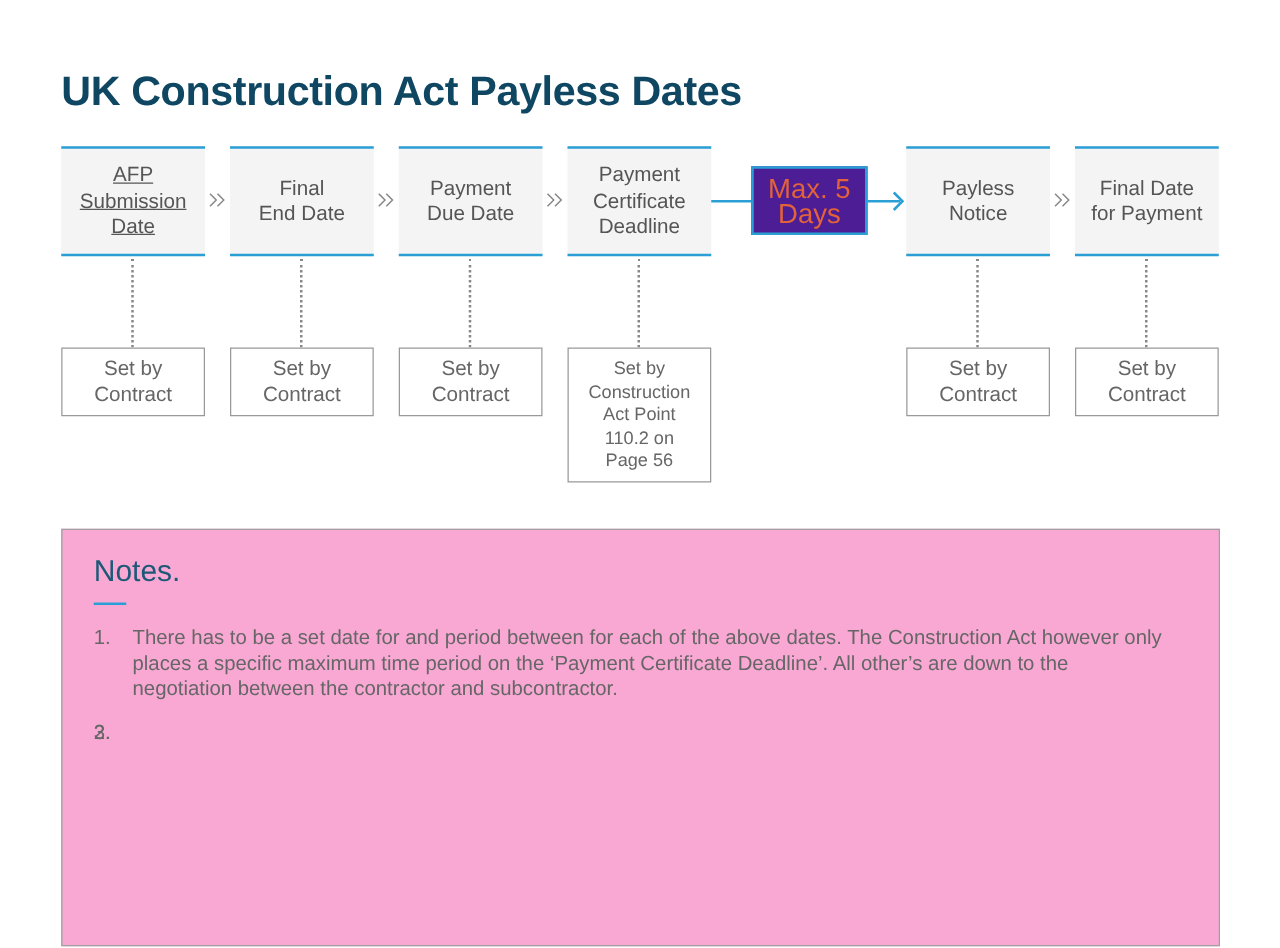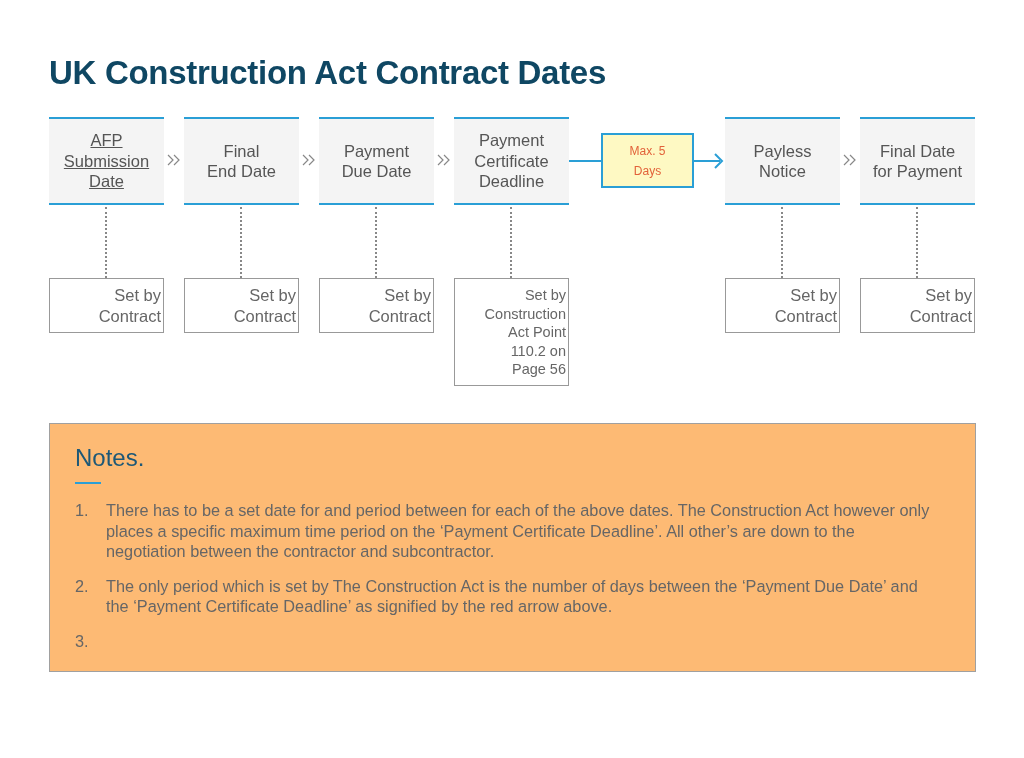--- a/index.html
+++ b/index.html
@@ -22,47 +22,47 @@
     .chev {
       position: absolute; top: 150px; width: 18px; height: 20px;
       display: flex; align-items: center; justify-content: center;
     }
     .dotline {
       position: absolute; top: 207px; width: 0; height: 71px;
       border-left: 2px dotted #888;
     }
     .sub {
       position: absolute; top: 278px; width: 115px; box-sizing: border-box;
-      border: 1px solid #999; background: #fff; text-align: right;
+      border: 1px solid #999; background: #fff; text-align: center;
       font-size: 16.5px; line-height: 20.5px; color: #666; padding: 6px 2px;
       white-space: pre-line;
     }
     .sub.small { font-size: 14.5px; line-height: 18.5px; padding: 7px 2px 6px; }
     .maxbox {
       position: absolute; left: 601px; top: 133px; width: 93px; height: 55px; box-sizing: border-box;
-      border: 2px solid #2a9fd6; background: #fef9c3; display: flex; align-items: center; justify-content: center;
-      text-align: center; color: #e2623a; font-size: 12px; line-height: 20px; white-space: pre-line;
+      border: 2px solid #2a9fd6; background: #4c1d95; display: flex; align-items: center; justify-content: center;
+      text-align: center; color: #e2623a; font-size: 22px; line-height: 20px; white-space: pre-line;
     }
     .hline { position: absolute; height: 0; border-top: 2px solid #2a9fd6; top: 160px; }
     .notes {
-      position: absolute; left: 49px; top: 423px; width: 927px; height: 249px; box-sizing: border-box;
-      border: 1px solid #a0a0a0; background: #fdba74;
+      position: absolute; left: 49px; top: 423px; width: 927px; height: 334px; box-sizing: border-box;
+      border: 1px solid #a0a0a0; background: #f9a8d4;
     }
     .notes-title {
       position: absolute; left: 25px; top: 20px; font-size: 24px; color: #1d5877; margin: 0; font-weight: normal;
     }
     .notes-rule { position: absolute; left: 25px; top: 58px; width: 26px; height: 0; border-top: 2px solid #2a9fd6; }
     .notes ol { position: absolute; left: 25px; top: 76px; margin: 0; padding: 0; list-style: none; width: 860px; }
     .notes li { position: relative; padding-left: 31px; font-size: 16.3px; line-height: 20.5px; color: #666; margin-bottom: 14px; }
     .notes li .num { position: absolute; left: 0; top: 0; }
   </style>
 </head>
 <body>
 
-<h1 class="title">UK Construction Act Contract Dates</h1>
+<h1 class="title">UK Construction Act Payless Dates</h1>
 
 <div class="step" style="left:49px;text-decoration:underline;">
     <span>AFP
 Submission
 Date</span>
   </div>
 <div class="step" style="left:184px;">
     <span>Final
 End Date</span>
   </div>
@@ -136,16 +136,16 @@
 <div class="sub" style="left:725px;">Set by
 Contract</div>
 <div class="sub" style="left:860px;">Set by
 Contract</div>
 
 <div class="notes">
   <h2 class="notes-title">Notes.</h2>
   <div class="notes-rule"></div>
   <ol>
     <li><span class="num">1.</span><span>There has to be a set date for and period between for each of the above dates. The Construction Act however only places a specific maximum time period on the ‘Payment Certificate Deadline’. All other’s are down to the negotiation between the contractor and subcontractor.</span></li>
-    <li><span class="num">2.</span><span>The only period which is set by The Construction Act is the number of days between the ‘Payment Due Date’ and the ‘Payment Certificate Deadline’ as signified by the red arrow above.</span></li>
+    <li><span class="num">2.</span></li>
     <li><span class="num">3.</span></li>
   </ol>
 </div>
 
 </body></html>

